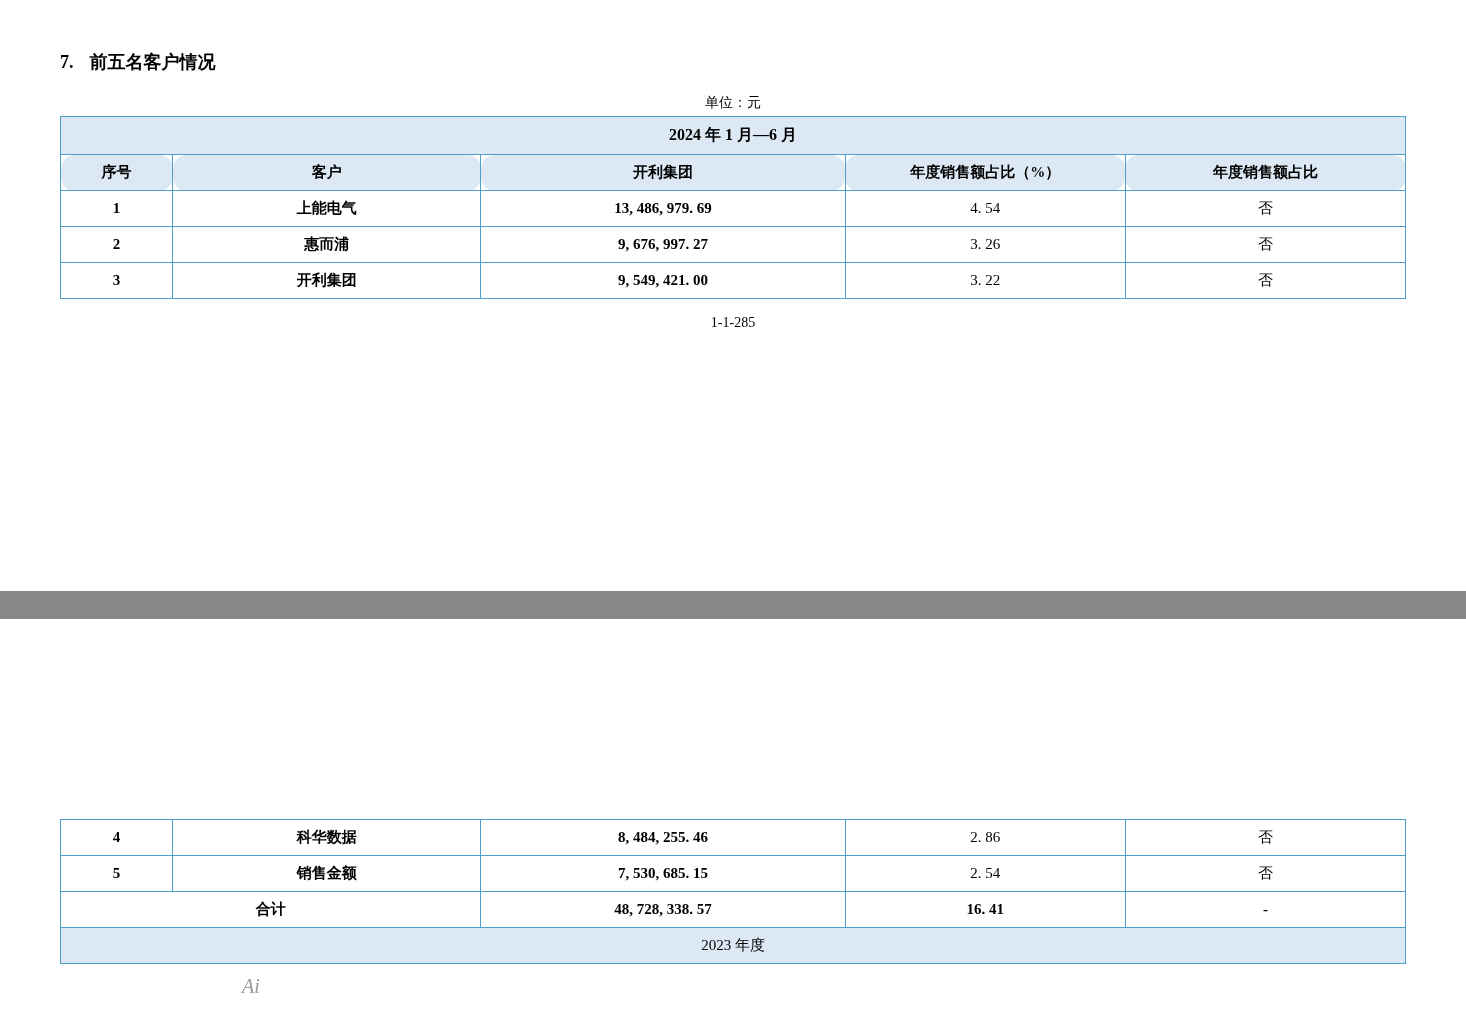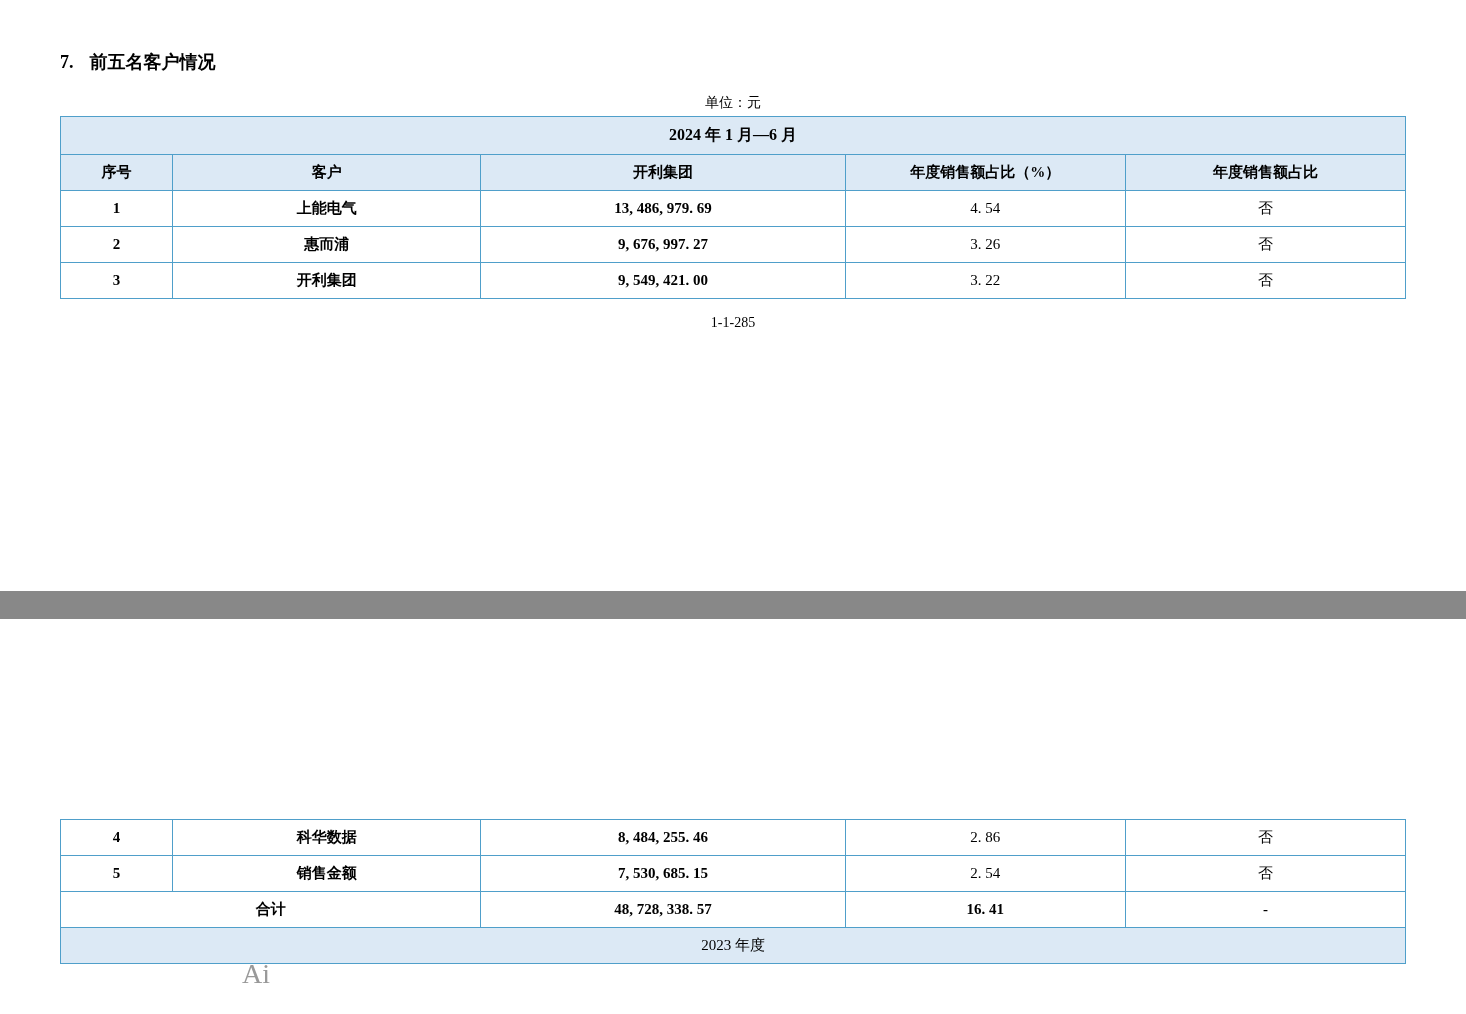--- a/index.html
+++ b/index.html
@@ -48,20 +48,21 @@
       background-color: #dce9f5;
       font-weight: bold;
       font-size: 16px;
       text-align: center;
     }
 
     .table-header-row th {
       background-color: #dce9f5;
       font-weight: bold;
       font-size: 15px;
+      border-radius: 14px;
     }
 
     .table-wrapper tbody tr td {
       font-size: 15px;
     }
 
     .col-seq {
       width: 80px;
       font-weight: bold;
     }
@@ -126,23 +127,24 @@
       font-size: 16px;
       font-weight: normal;
       padding: 8px;
       background: #dce9f5;
       border: 1px solid #4f9fca;
       border-top: 1px solid #4f9fca;
     }
 
     .ai-label {
       position: absolute;
-      bottom: 24px;
+      bottom: 16px;
       left: 242px;
-      font-size: 28px;
+      font-size: 20px;
+      font-style: italic;
       color: #999;
       font-family: serif;
     }
   </style>
 </head>
 <body>
 
 <div class="page-container" style="padding: 0; position: relative; width: 1466px; min-height: 1014px;">
 
   <div class="top-section">

